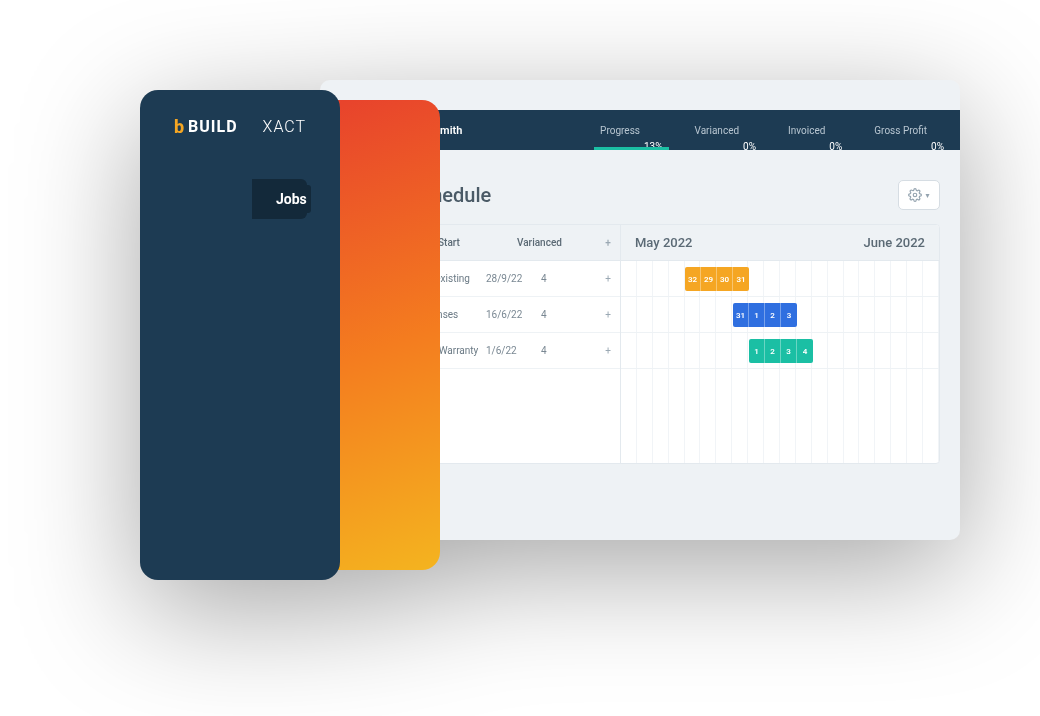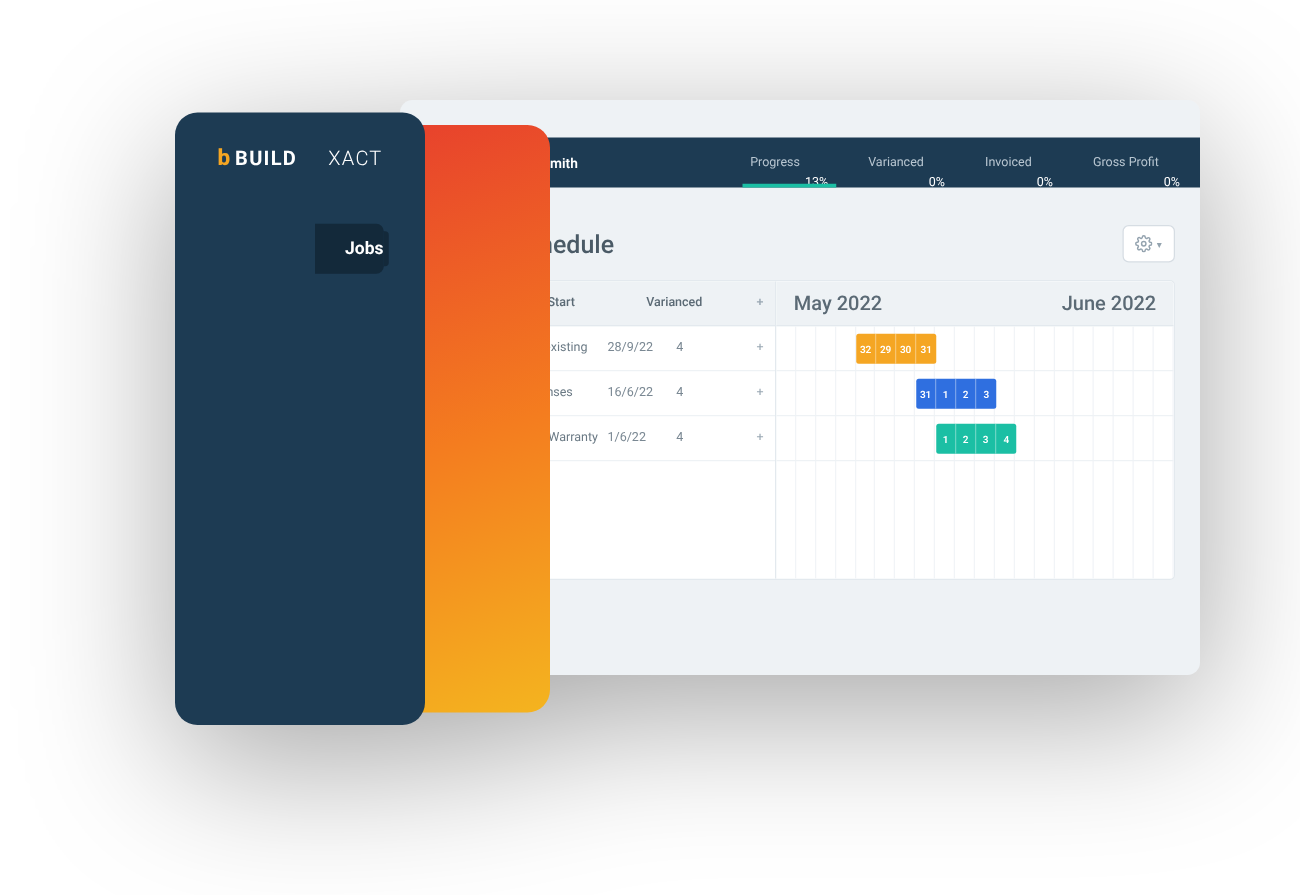--- a/index.html
+++ b/index.html
@@ -146,21 +146,21 @@
     overflow: hidden;
   }
   .gantt-header {
     height: 36px;
     background: #eef2f5;
     border-bottom: 1px solid #e3e9ee;
     display: flex;
     align-items: center;
     justify-content: space-between;
     padding: 0 14px;
-    font-size: 16px;
+    font-size: 13px;
     color: #5b6a75;
     font-weight: 500;
   }
   .gantt-grid {
     position: absolute;
     top: 36px;
     left: 0;
     right: 0;
     bottom: 0;
   }

